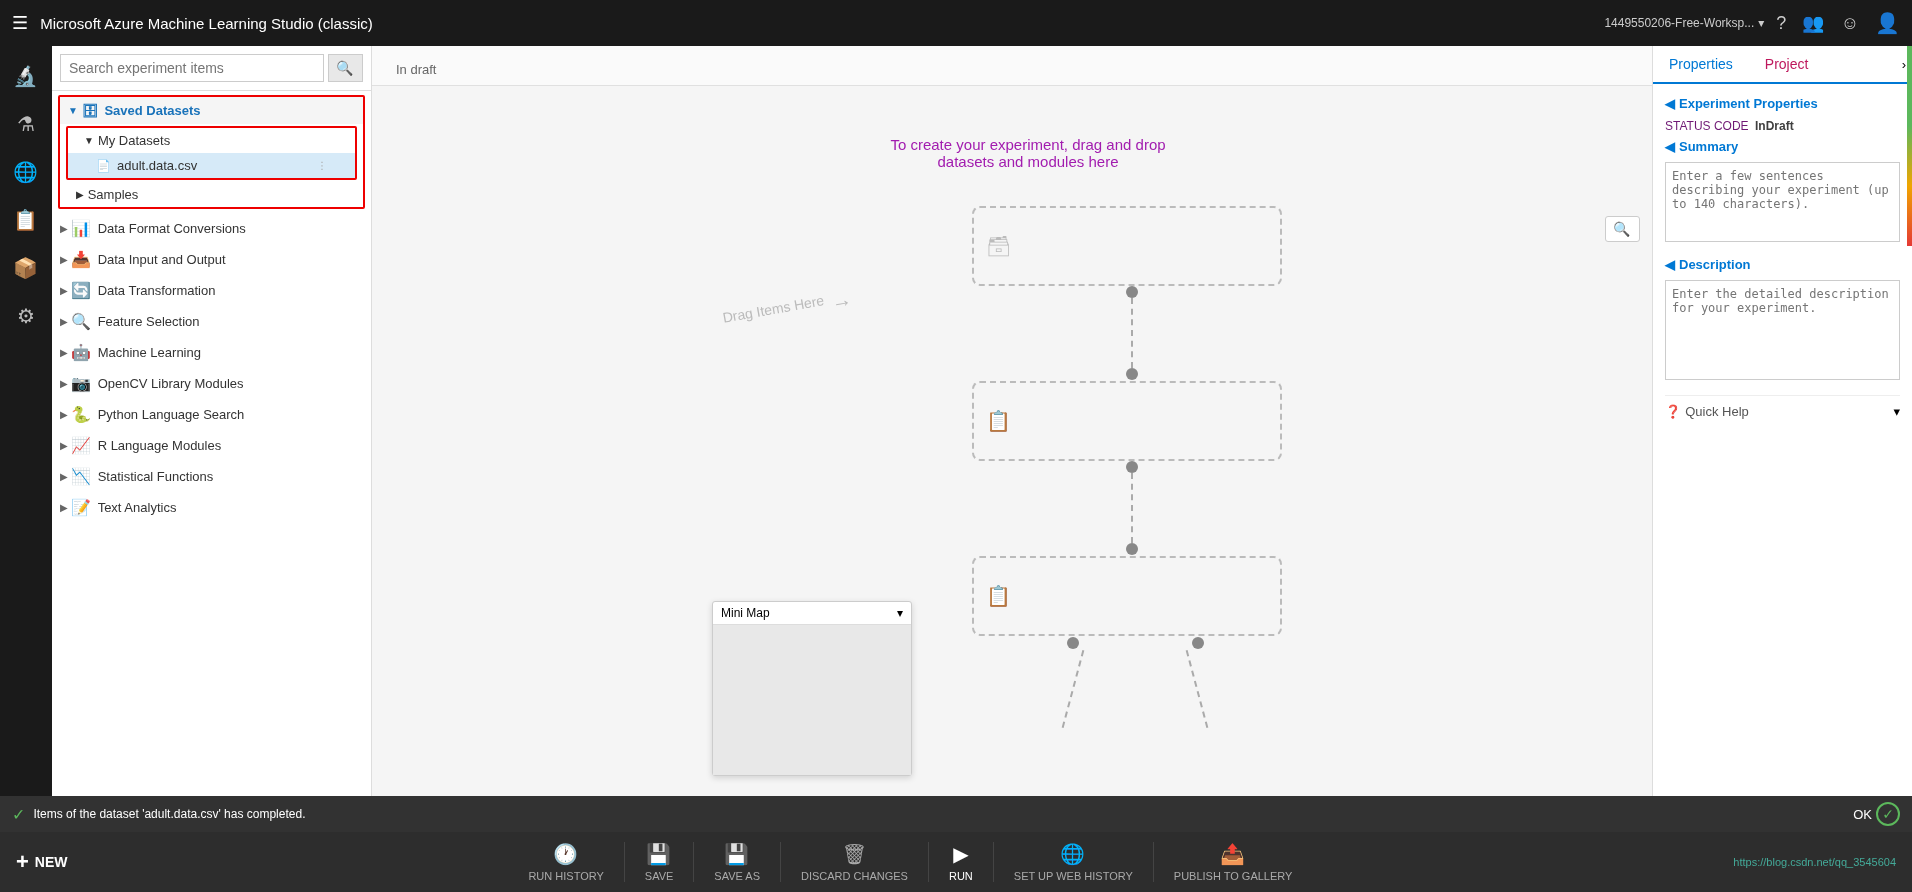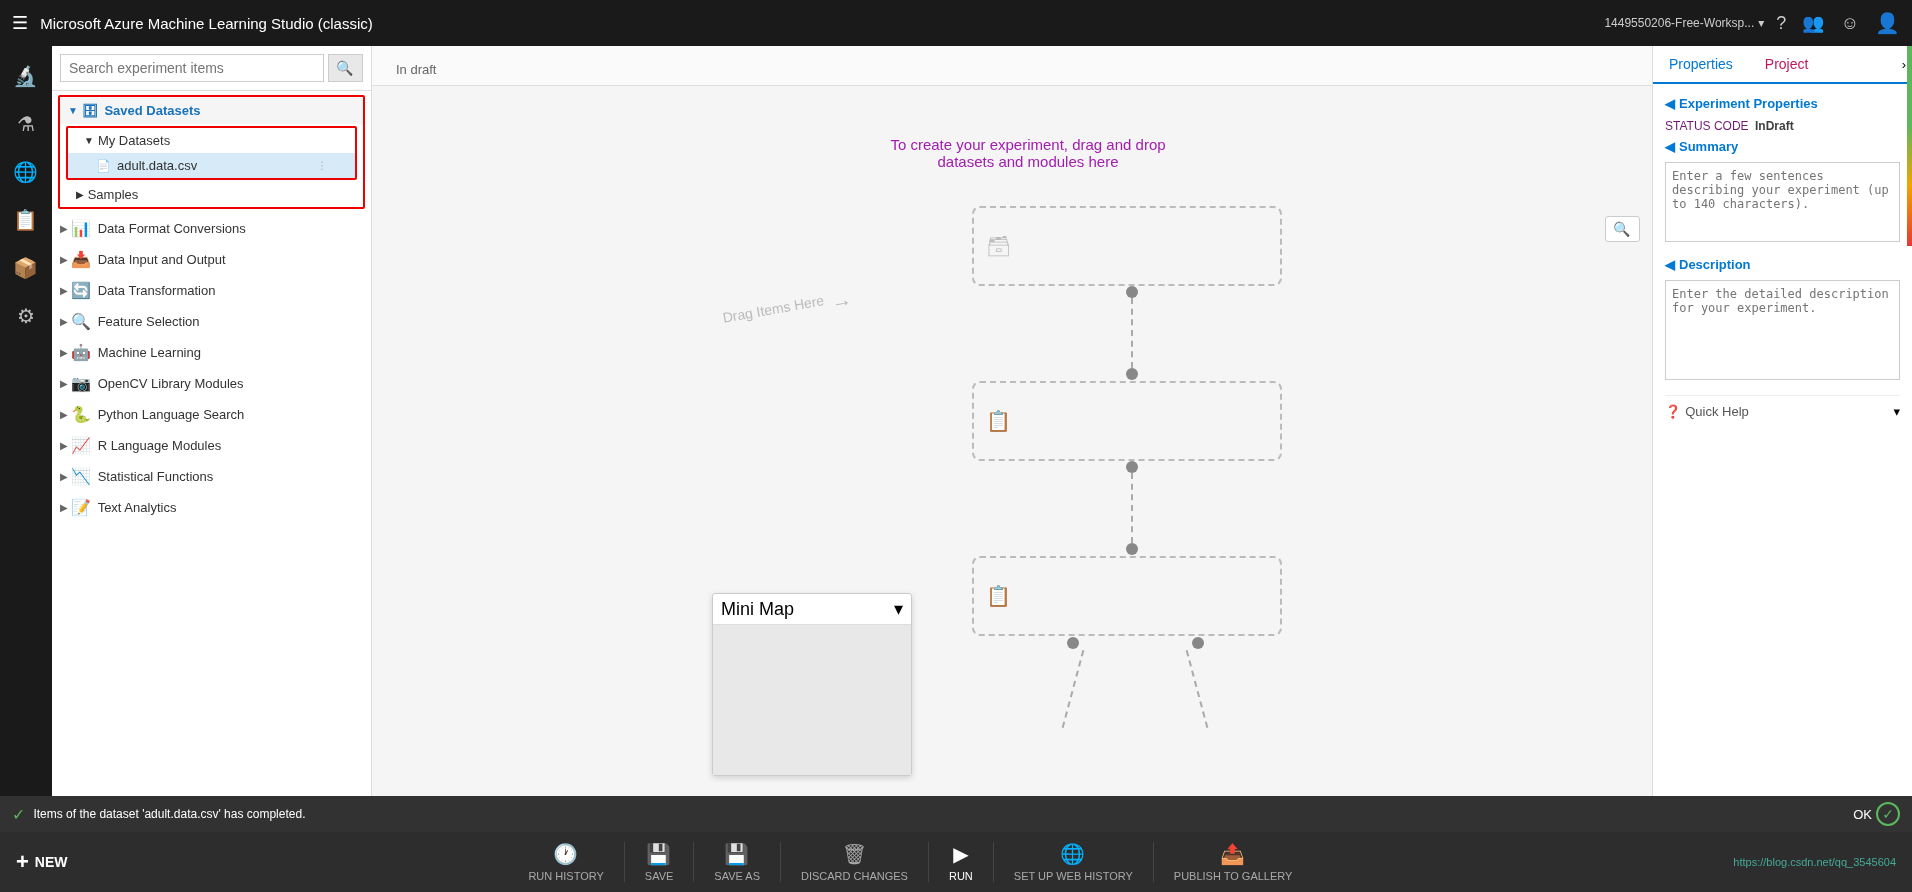--- a/index.html
+++ b/index.html
@@ -229,21 +229,21 @@
       background: #fff;
       border: 1px solid #ccc;
       border-radius: 3px;
       box-shadow: 0 2px 6px rgba(0,0,0,0.15);
     }
     .mini-map-header {
       display: flex;
       align-items: center;
       justify-content: space-between;
       padding: 4px 8px;
-      font-size: 18px;
+      font-size: 12px;
       border-bottom: 1px solid #ddd;
       cursor: pointer;
     }
     .mini-map-body {
       height: 150px;
       background: #e8e8e8;
     }
 
     
     .zoom-control {

